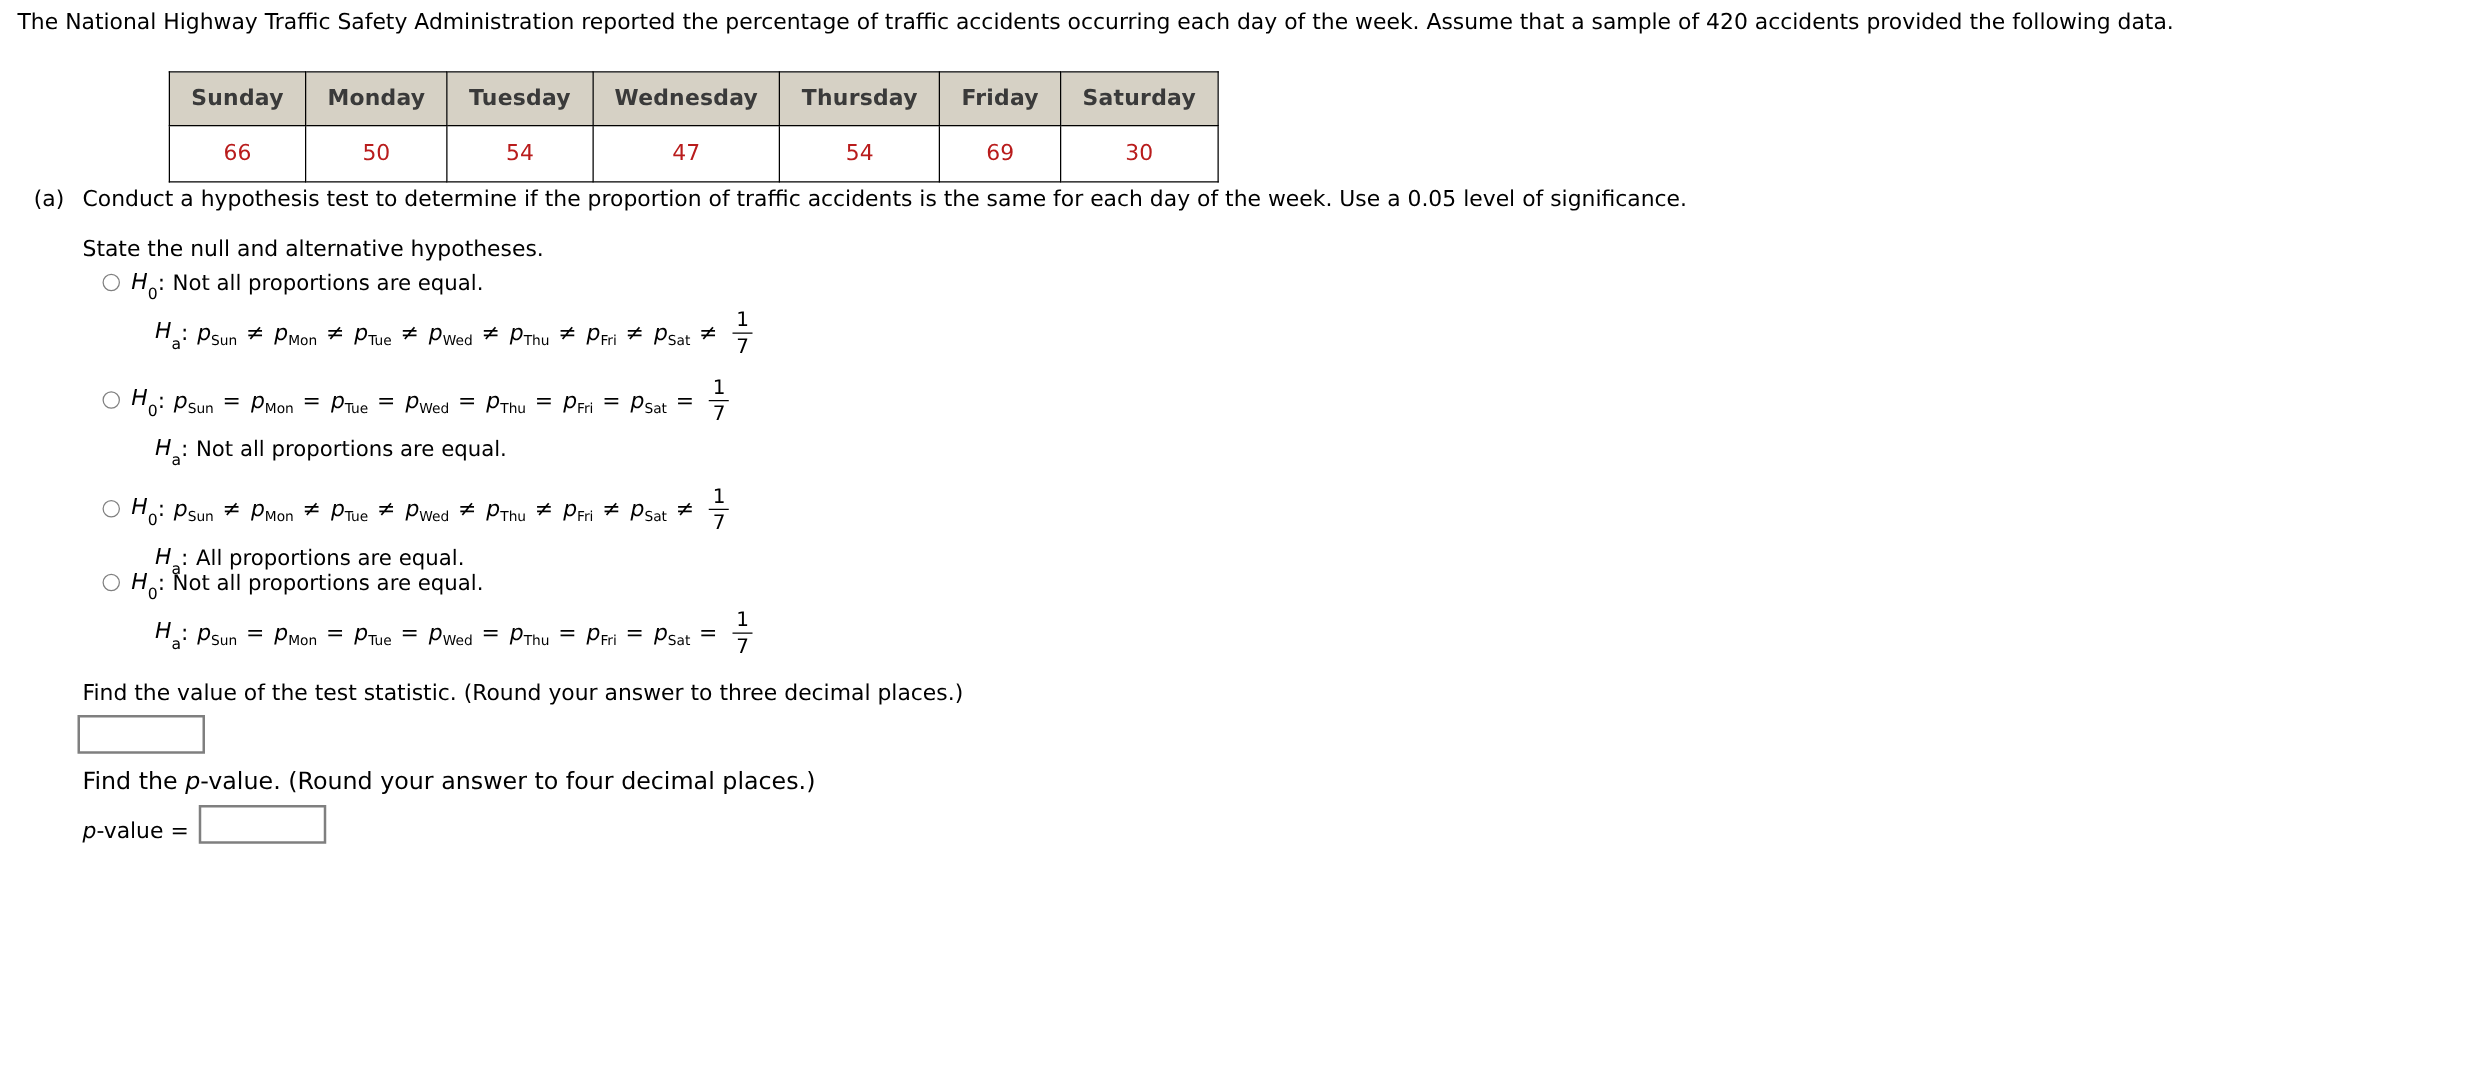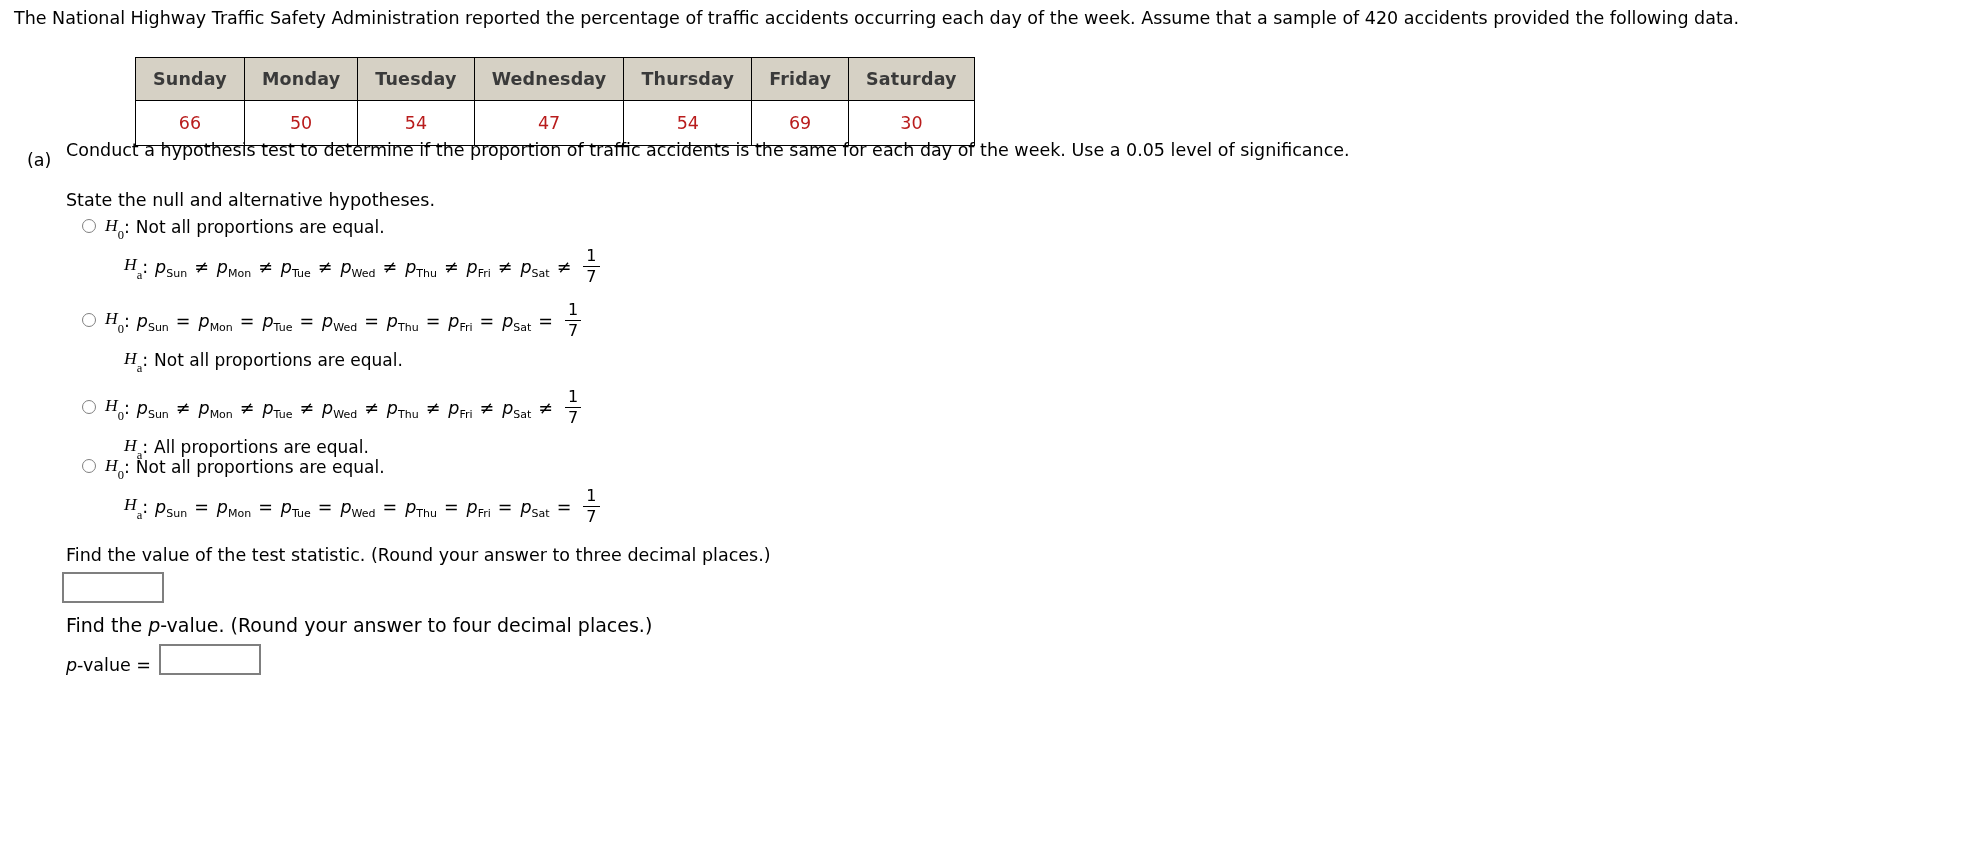--- a/index.html
+++ b/index.html
@@ -59,21 +59,21 @@
   
   .part-a-label {
     position: absolute;
     left: 27px;
     top: 150px;
     font-size: 17.5px;
   }
   .part-a-text {
     position: absolute;
     left: 66px;
-    top: 140px;
+    top: 150px;
     font-size: 17.5px;
     white-space: nowrap;
   }
   .state-line {
     position: absolute;
     left: 66px;
     top: 190px;
     font-size: 17.5px;
     white-space: nowrap;
   }
@@ -113,21 +113,20 @@
   }
   .hyp {
     display: inline-flex;
     align-items: center;
     white-space: nowrap;
     font-size: 17.5px;
   }
   .H {
     font-style: italic;
     font-size: 17.5px;
-    font-family: Liberation Serif, serif;
   }
   .Hsub {
     font-style: normal;
     font-size: 12.5px;
     vertical-align: sub;
     position: relative;
     top: 4px;
     left: 0px;
   }
   .colon { margin-right: 6px; }

